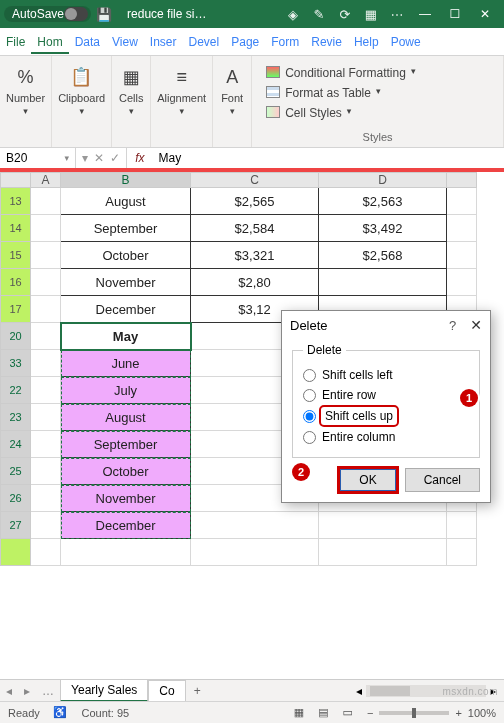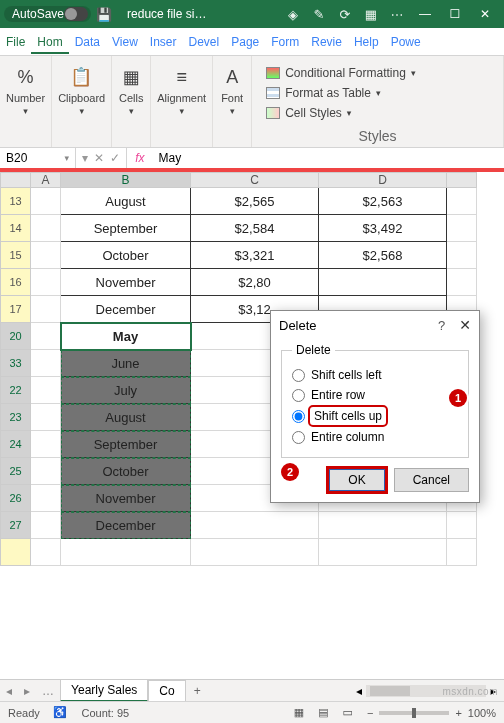--- a/index.html
+++ b/index.html
@@ -14,56 +14,56 @@
 .titlebar .winbtns{display:flex}
 .titlebar .winbtns div{width:30px;text-align:center;font-size:12px}
 .ribbontabs{display:flex;height:28px;align-items:center;border-bottom:1px solid #d4d4d4;font-size:12px;background:#fff}
 .ribbontabs .tab{padding:5px 6px;color:#3b82f6;cursor:pointer}
 .ribbontabs .file{color:#217346;font-weight:400}
 .ribbontabs .active{color:#217346;border-bottom:2px solid #217346;padding-bottom:3px}
 .ribbon{height:92px;background:#f3f2f1;border-bottom:1px solid #d4d4d4;display:flex;font-size:11px;color:#444}
 .rgroup{display:flex;flex-direction:column;align-items:center;justify-content:space-between;padding:4px 6px 2px;border-right:1px solid #e1dfdd}
 .rgroup .big{display:flex;flex-direction:column;align-items:center;gap:2px;padding-top:4px}
 .rgroup .big .ic{width:26px;height:26px;display:flex;align-items:center;justify-content:center;font-size:18px}
-.rgroup .lbl{font-size:14px;color:#666;padding:2px 0}
+.rgroup .lbl{font-size:11px;color:#666;padding:2px 0}
 .styles-list{display:flex;flex-direction:column;gap:2px;padding:4px 6px;font-size:12px}
-.styles-list div{display:flex;align-items:center;gap:5px;padding:2px}
+.styles-list div{display:flex;align-items:flex-start;gap:5px;padding:2px}
 .styles-list .sq{width:14px;height:12px;border:1px solid #888}
 .namebox-row{height:24px;display:flex;align-items:center;border-bottom:4px solid #ef4444;font-size:12px;background:#fff}
 .namebox{width:76px;padding:0 6px;border-right:1px solid #d4d4d4;height:100%;display:flex;align-items:center}
-.fxlabel{padding:0 8px;color:#ec4899;font-style:italic}
+.fxlabel{padding:0 8px;color:#7f1d1d;font-style:italic}
 .fxval{padding:0 6px}
 .nb-btns{display:flex;align-items:center;color:#999;gap:6px;padding:0 6px;border-right:1px solid #d4d4d4;height:100%}
 .grid-wrap{position:relative;height:470px;overflow:hidden;background:#fff}
 table.sheet{border-collapse:collapse;font-size:13px;color:#222;table-layout:fixed}
 table.sheet th{background:#e6e6e6;font-weight:400;border:1px solid #ccc;font-size:12px;color:#555}
-table.sheet .rowhdr{width:26px;text-align:center;background:#fef9c3;border:1px solid #ccc;font-size:11px;color:#555}
+table.sheet .rowhdr{width:26px;text-align:center;background:#bef264;border:1px solid #ccc;font-size:11px;color:#555}
 table.sheet td{border:1px solid #d8d8d8;height:27px;padding:0}
 .colA{width:30px}.colB{width:130px}.colC{width:128px}.colD{width:128px}.colE{width:30px}
 .bordered{border:1px solid #333!important;text-align:center}
 .money{text-align:center}
 .selhdr{background:#d2d2d2!important;color:#0a6b3d!important}
 .sel-col-hdr{background:#d2d2d2!important;color:#0a6b3d!important}
-.graybg td.bordered{background:#737373}
+.graybg td.bordered{background:#f0abfc}
 .selcell{outline:2px solid #217346;outline-offset:-1px;font-weight:600}
 .sheet-tabs{position:absolute;bottom:22px;left:0;right:0;height:22px;display:flex;align-items:center;font-size:12px;border-top:1px solid #ccc;background:#f3f2f1}
 .sheet-tabs .nav{padding:0 6px;color:#888}
 .sheet-tabs .stab{padding:3px 10px;background:#fff;border:1px solid #ccc;border-bottom:none;margin-top:-1px}
 .sheet-tabs .stab.active{border-bottom:2px solid #217346}
 .sheet-tabs .plus{padding:0 8px;color:#666}
 .sheet-tabs .scroll{flex:1;display:flex;justify-content:flex-end;align-items:center;padding-right:8px;gap:4px}
 .sheet-tabs .track{width:120px;height:12px;background:#e1dfdd;position:relative}
 .sheet-tabs .thumb{position:absolute;left:4px;top:1px;width:40px;height:10px;background:#c8c6c4}
 .status{position:absolute;bottom:0;left:0;right:0;height:22px;background:#f3f2f1;border-top:1px solid #d4d4d4;display:flex;align-items:center;font-size:11px;color:#555;padding:0 8px;gap:14px}
 .status .spacer{flex:1}
 .status .zoom{display:flex;align-items:center;gap:6px}
 .status .ztrack{width:70px;height:4px;background:#c8c6c4;position:relative}
 .status .zthumb{position:absolute;left:33px;top:-3px;width:4px;height:10px;background:#666}
 
-.dialog{position:absolute;left:270px;top:310px;width:210px;background:#fff;border:1px solid #888;box-shadow:3px 3px 12px rgba(0,0,0,.3);font-size:12px}
+.dialog{position:absolute;left:281px;top:310px;width:210px;background:#fff;border:1px solid #888;box-shadow:3px 3px 12px rgba(0,0,0,.3);font-size:12px}
 .dialog .dtitle{display:flex;align-items:center;padding:6px 8px;font-size:13px}
 .dialog .dtitle .sp{flex:1}
 .dialog .dtitle .q{margin-right:14px;color:#555}
 .dialog .dtitle .x{color:#333;font-size:14px}
 .dialog .body{padding:4px 10px 10px}
 .dialog fieldset{border:1px solid #ccc;padding:8px 10px 10px;margin-bottom:10px}
 .dialog legend{padding:0 4px}
 .dialog label{display:flex;align-items:center;gap:6px;padding:3px 0;font-size:12px}
 .dialog .sel-opt{outline:2px solid #c00;outline-offset:1px;border-radius:2px;display:inline-flex;padding:1px 3px}
 .dialog .btns{display:flex;justify-content:flex-end;gap:8px}

